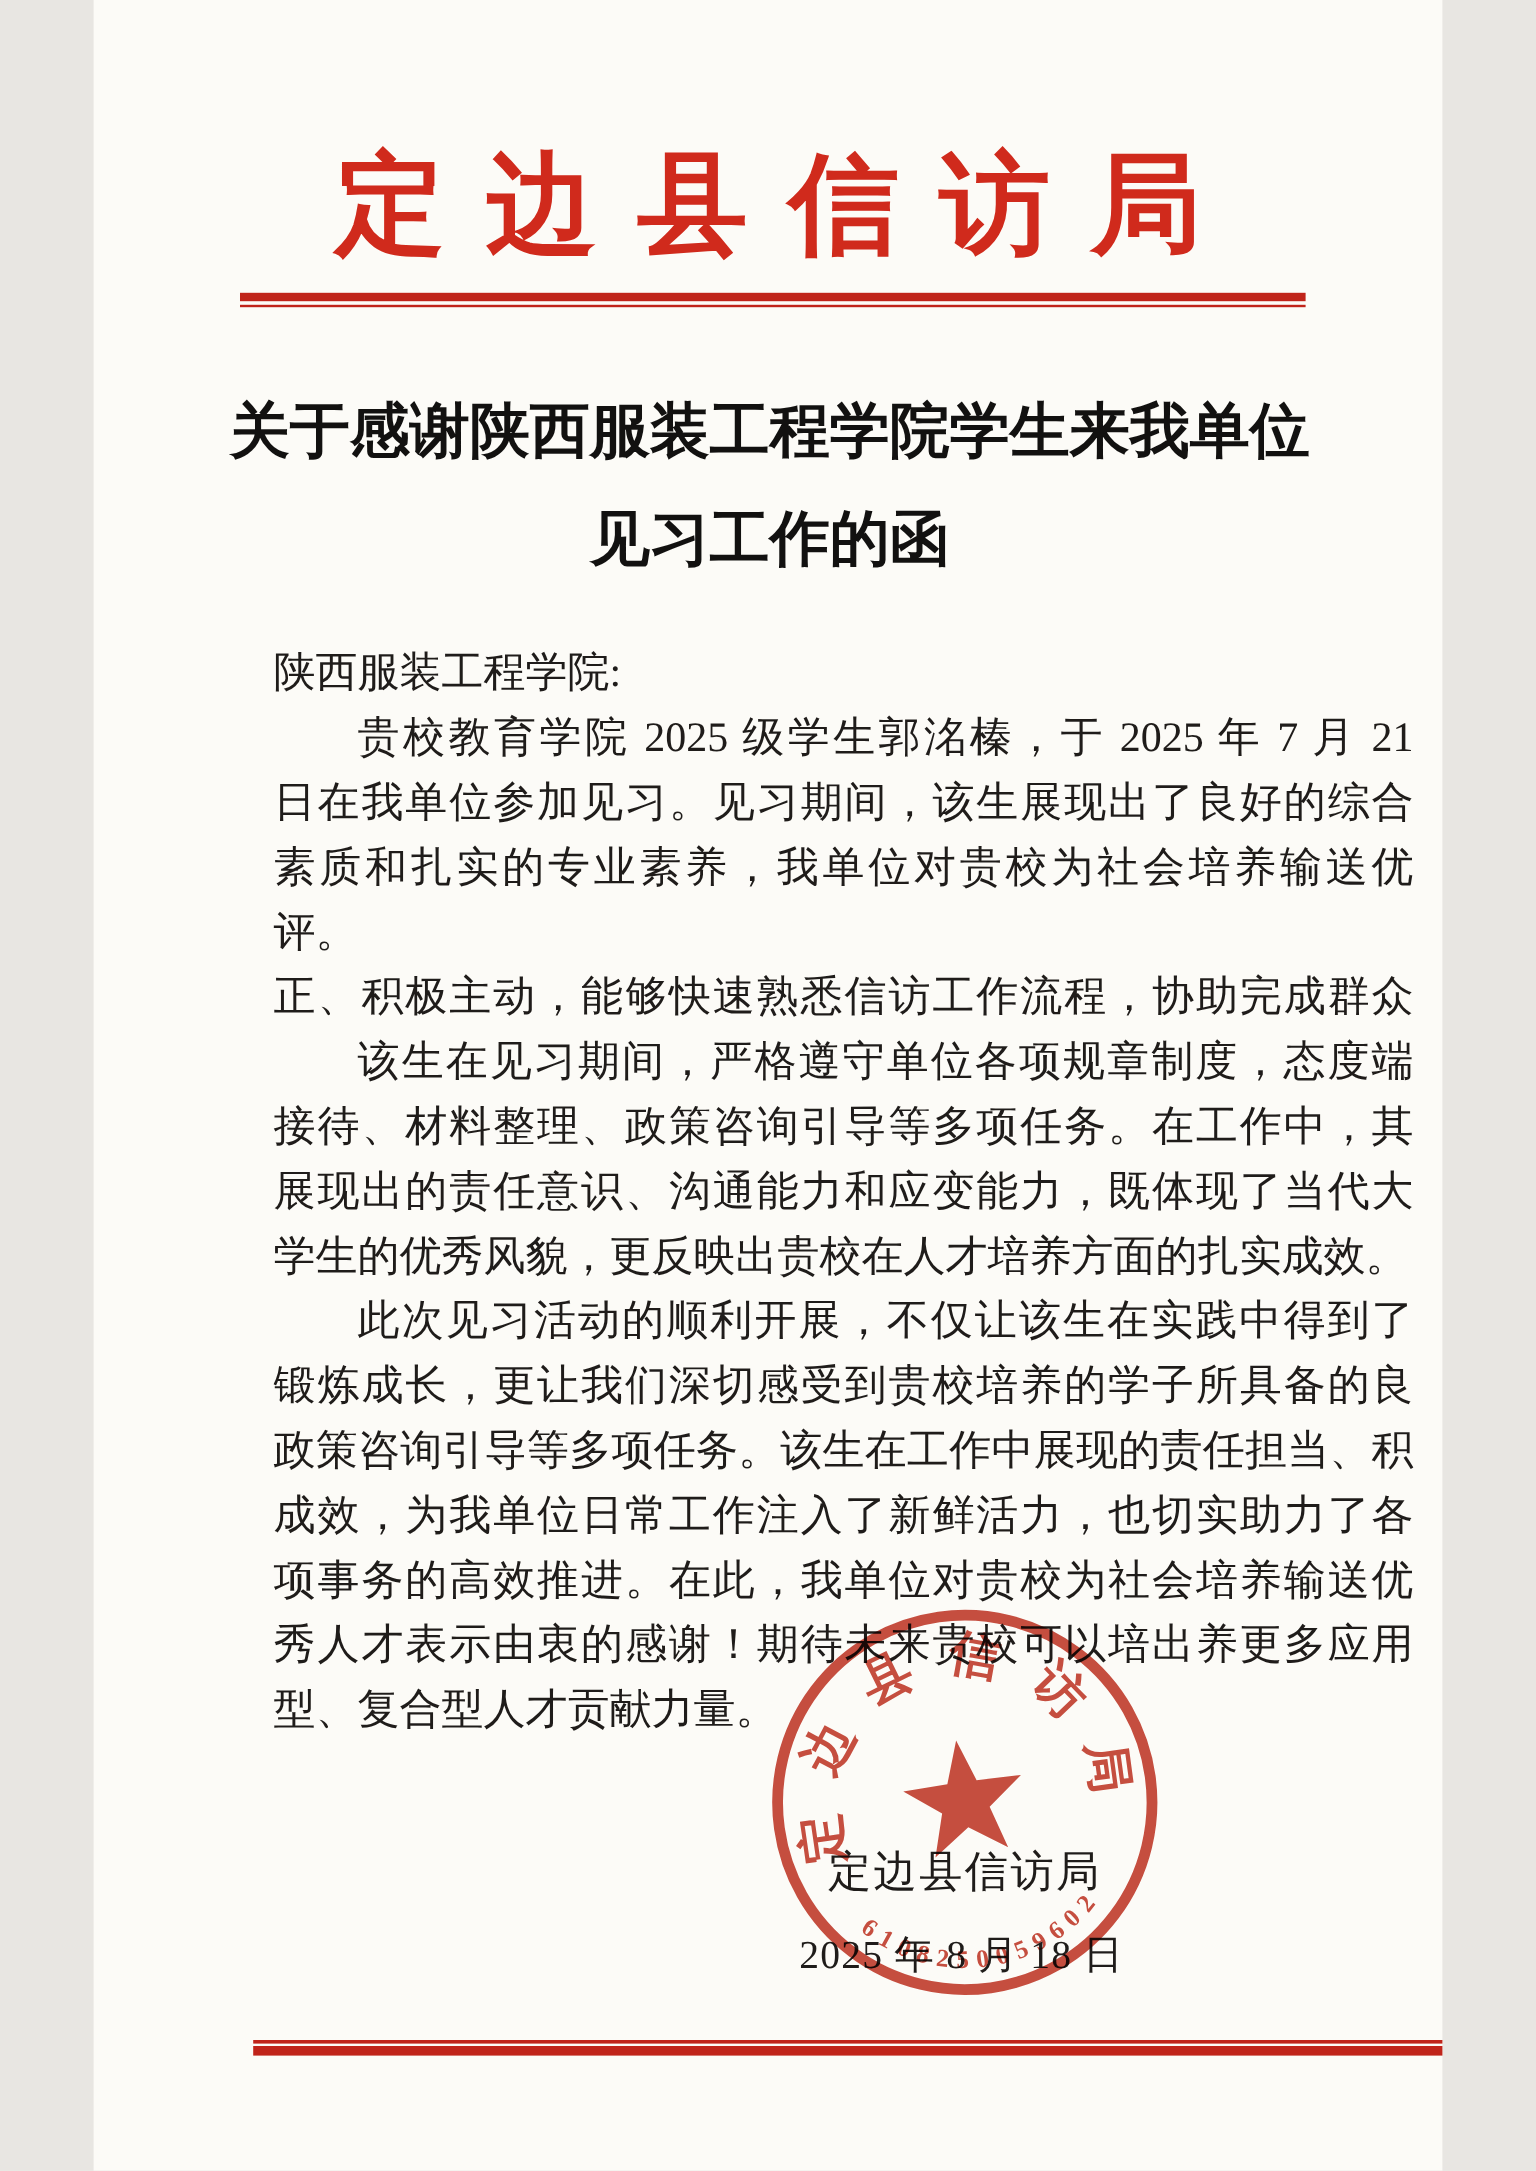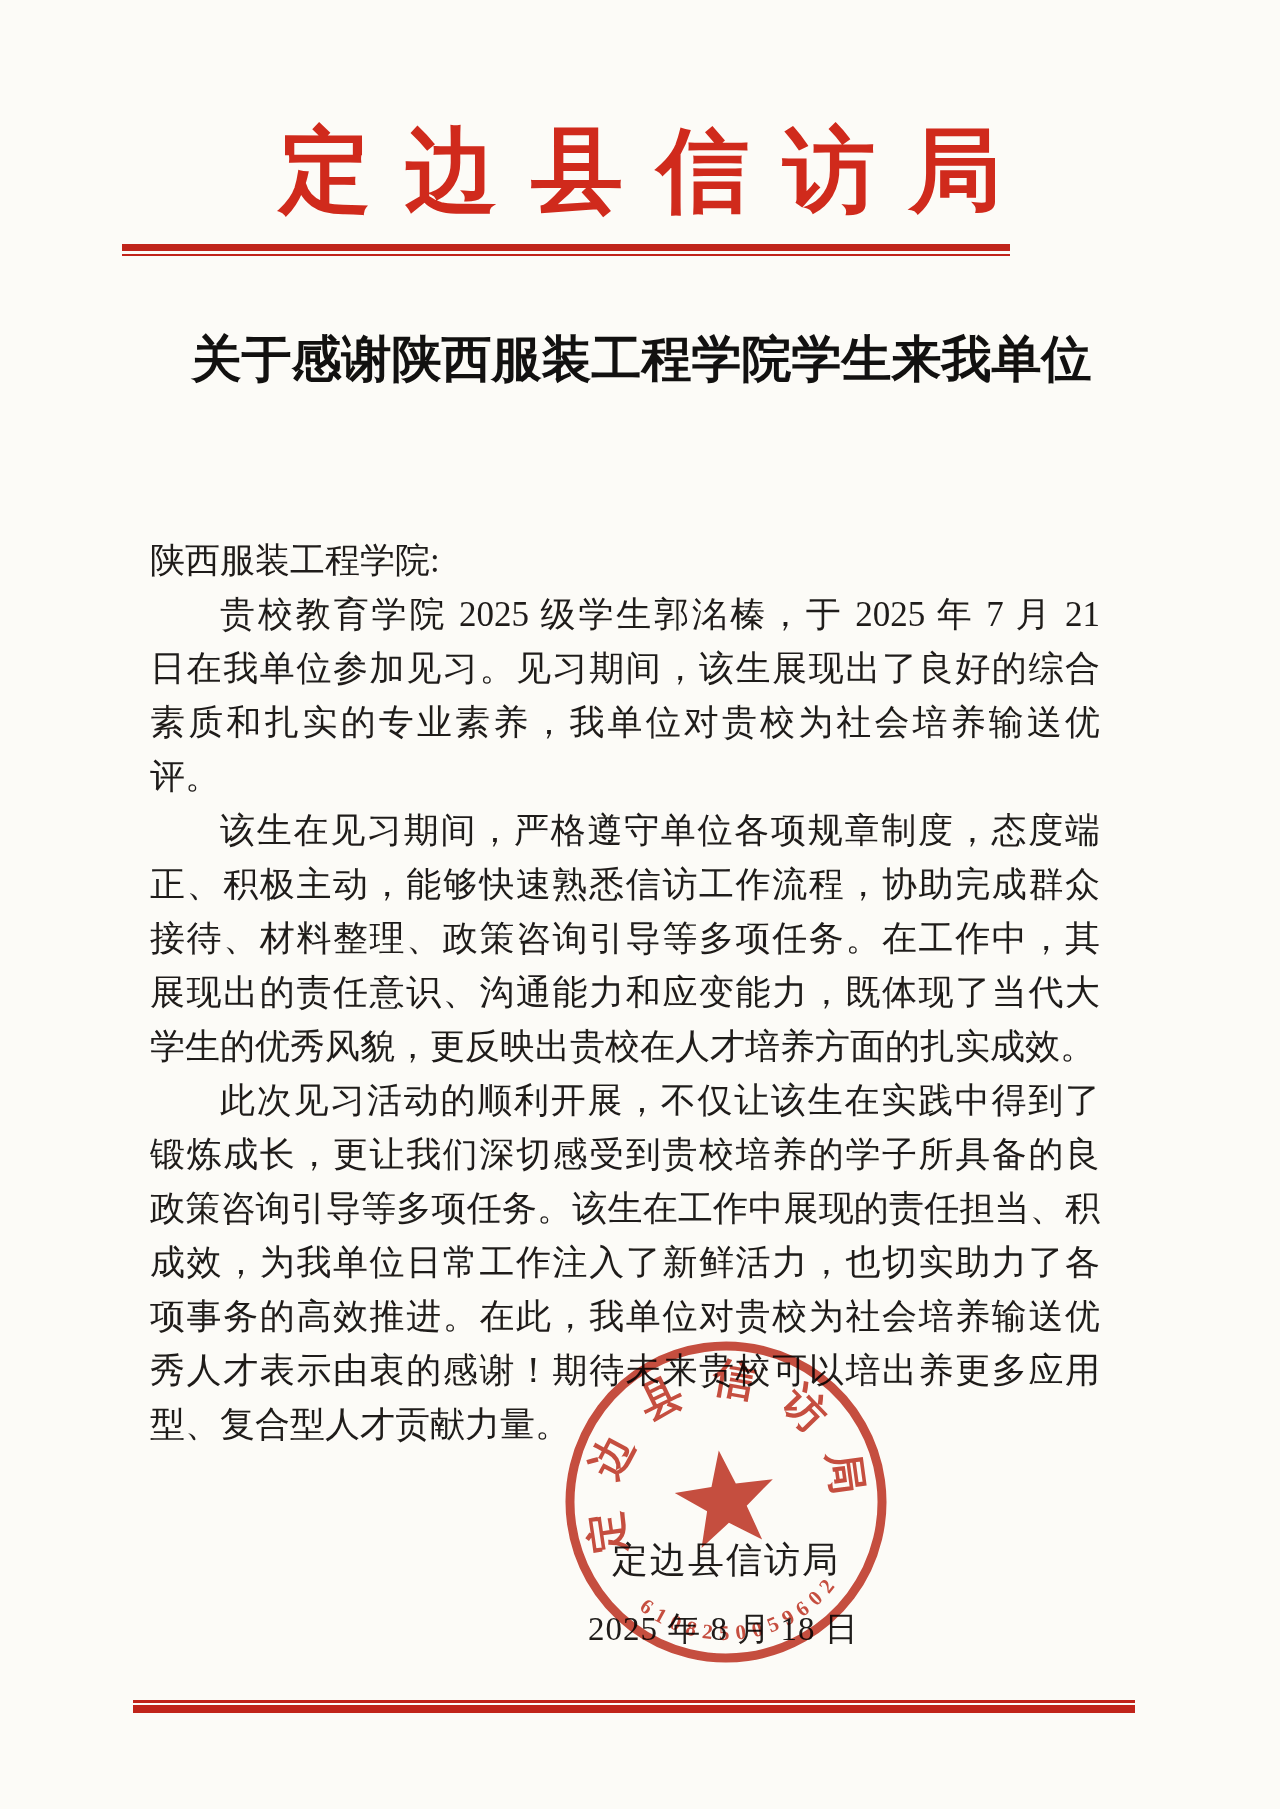--- a/index.html
+++ b/index.html
@@ -1,18 +1,18 @@
 <!DOCTYPE html>
 <html><head>
 <meta charset="utf-8">
 <style>
   html,body{margin:0;padding:0;background:#e8e6e2;}
   .page{
     position:relative;
-    width:1280px;height:1809px;
+    width:1124px;height:1809px;
     margin:0 auto;
     background:#fcfbf7;
     overflow:hidden;
     font-family:"Liberation Serif","DejaVu Serif",serif;
   }
   
   .letterhead{
     position:absolute;top:116px;left:0;right:0;
     text-align:center;
     font-size:92px;font-weight:bold;
@@ -73,31 +73,32 @@
 
   <div class="letterhead" style="color: rgb(208, 42, 28);">定边县信访局</div>
 
   <div class="rule-top">
     <div class="thick" style="background: rgb(192, 36, 26);"></div>
     <div class="thin" style="background: rgb(192, 36, 26);"></div>
   </div>
 
   <div class="title">
     <div>关于感谢陕西服装工程学院学生来我单位</div>
+    <div>见习工作的函</div>
   </div>
 
   <div class="body-block">
     <div class="line">陕西服装工程学院:</div>
     <div id="paragraphs">
         <div class="line indent fill">贵校教育学院 2025 级学生郭洺榛，于 2025 年 7 月 21</div>
         <div class="line fill">日在我单位参加见习。见习期间，该生展现出了良好的综合</div>
         <div class="line fill">素质和扎实的专业素养，我单位对贵校为社会培养输送优</div>
         <div class="line">评。</div>
+        <div class="line fill">正、积极主动，能够快速熟悉信访工作流程，协助完成群众</div>
         <div class="line indent fill">该生在见习期间，严格遵守单位各项规章制度，态度端</div>
-        <div class="line fill">正、积极主动，能够快速熟悉信访工作流程，协助完成群众</div>
         <div class="line fill">接待、材料整理、政策咨询引导等多项任务。在工作中，其</div>
         <div class="line fill">展现出的责任意识、沟通能力和应变能力，既体现了当代大</div>
         <div class="line">学生的优秀风貌，更反映出贵校在人才培养方面的扎实成效。</div>
         <div class="line indent fill">此次见习活动的顺利开展，不仅让该生在实践中得到了</div>
         <div class="line fill">锻炼成长，更让我们深切感受到贵校培养的学子所具备的良</div>
         <div class="line fill">政策咨询引导等多项任务。该生在工作中展现的责任担当、积</div>
         <div class="line fill">成效，为我单位日常工作注入了新鲜活力，也切实助力了各</div>
         <div class="line fill">项事务的高效推进。在此，我单位对贵校为社会培养输送优</div>
         <div class="line fill">秀人才表示由衷的感谢！期待未来贵校可以培出养更多应用</div>
         <div class="line">型、复合型人才贡献力量。</div>

